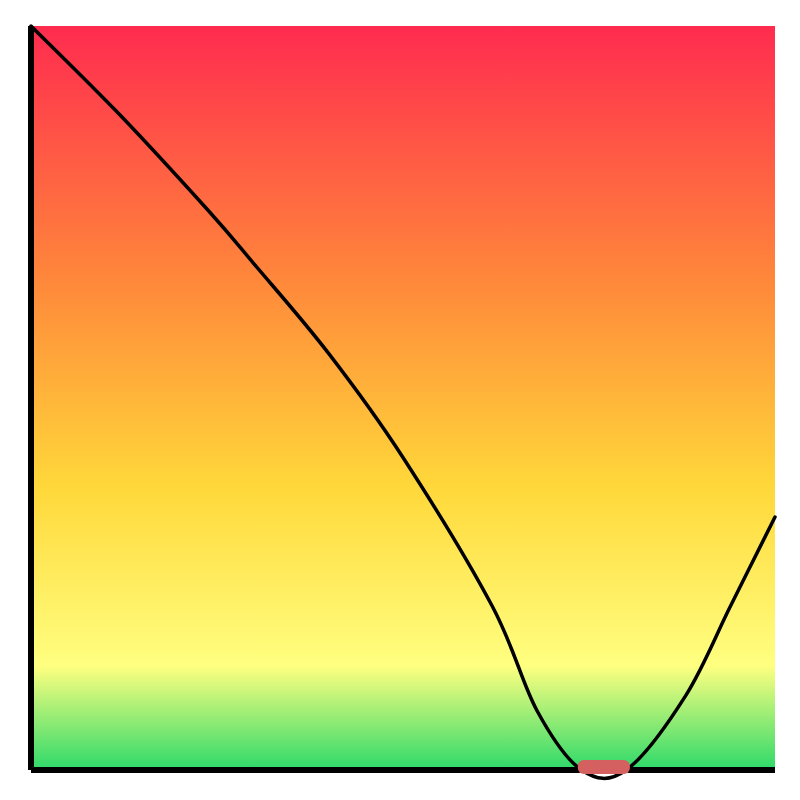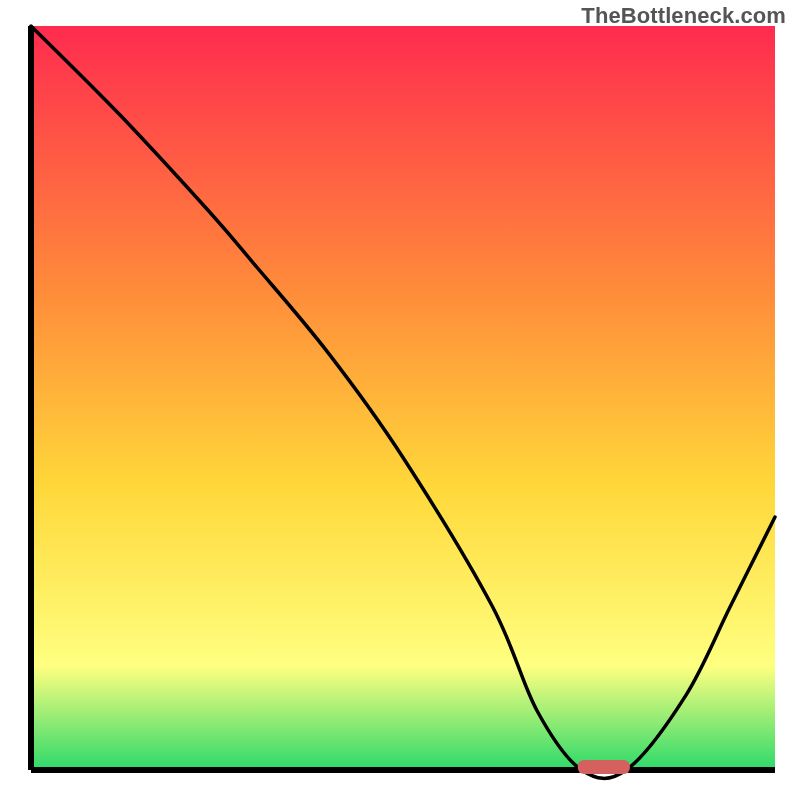--- a/index.html
+++ b/index.html
@@ -28,21 +28,20 @@
     position: absolute;
     top: 0;
     left: 0;
   }
 </style>
 </head>
 <body>
 
 <div class="container">
 
-  <div class="watermark">TheBottleneck.com</div>
 
   <svg class="plot" width="800" height="800" viewBox="0 0 800 800">
     <defs>
       <linearGradient id="bggrad" x1="0" y1="0" x2="0" y2="1">
         <stop id="g0" offset="0%" stop-color="#ff2b4f"></stop>
         <stop id="g1" offset="35%" stop-color="#ff8a3a"></stop>
         <stop id="g2" offset="62%" stop-color="#ffd83a"></stop>
         <stop id="g3" offset="86%" stop-color="#ffff80"></stop>
         <stop id="g4" offset="100%" stop-color="#2dd96a"></stop>
       </linearGradient>

